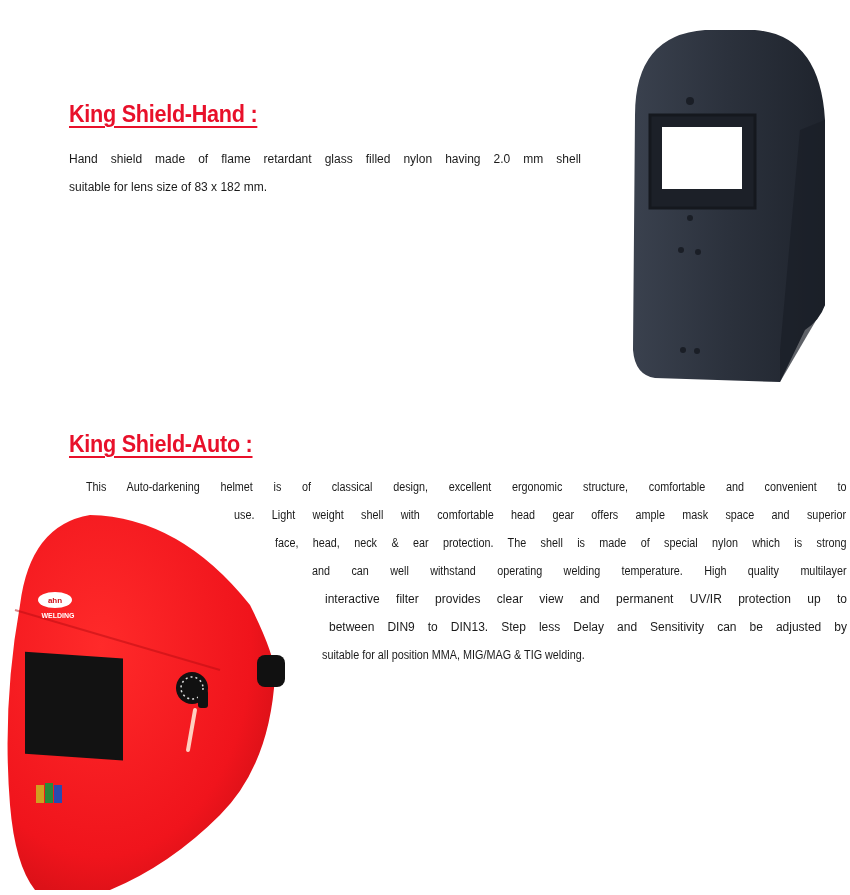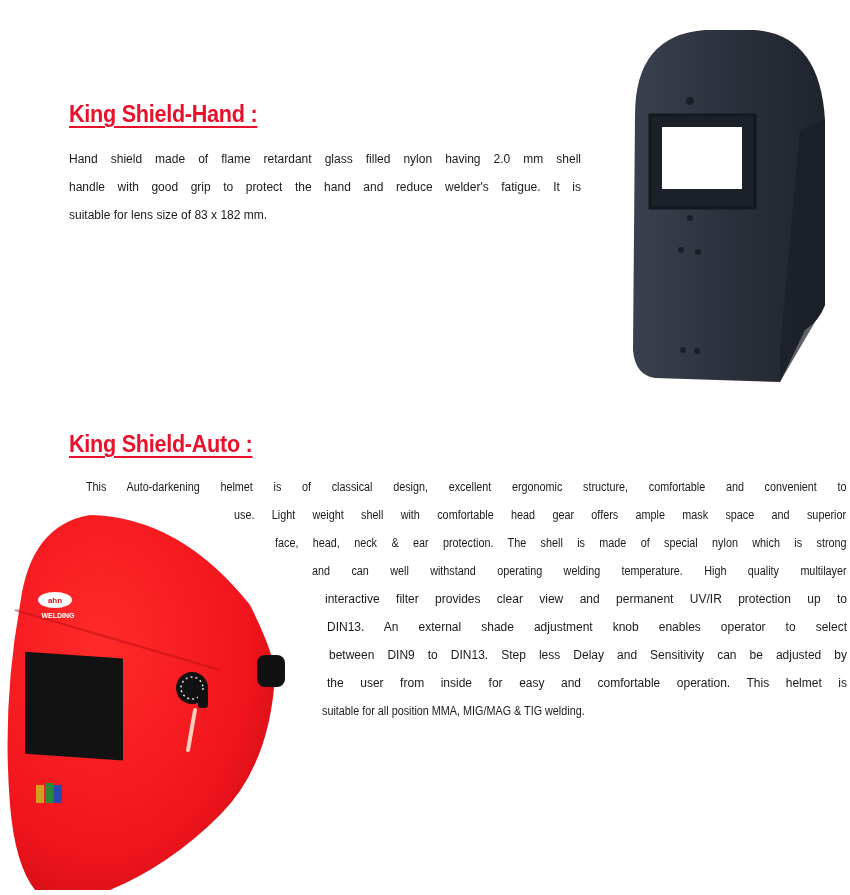--- a/index.html
+++ b/index.html
@@ -13,21 +13,20 @@
     .justify { text-align: justify; text-align-last: justify; }
     .img { position: absolute; }
   </style>
 </head>
 <body>
 
 <div class="heading" style="left:69px; top:100px;">King Shield-Hand :</div>
 
 <div class="para" style="left:69px; top:145px; width:512px;">
   <span class="line justify">Hand shield made of flame retardant glass filled nylon having 2.0 mm shell</span>
-  <span class="line justify">handle with good grip to protect the hand and reduce welder's fatigue. It is</span>
   <span class="line">suitable for lens size of 83 x 182 mm.</span>
 </div>
 
 <div class="img" style="left:615px; top:20px; width:220px; height:370px;">
   <svg width="220" height="370" viewBox="0 0 220 370">
     <defs>
       <linearGradient id="hs" x1="0" x2="1">
         <stop offset="0" stop-color="#3a414e"></stop>
           <stop offset="0.5" stop-color="#2b313c"></stop>
           <stop offset="1" stop-color="#1f242d"></stop>
@@ -47,23 +46,21 @@
 </div>
 
 <div class="heading" style="left:69px; top:430px;">King Shield-Auto :</div>
 
 <div class="para" style="left:17px; top:473px; width:830px;">
   <span class="line justify" style="margin-left:69px; transform:scaleX(0.9); width:845px;">This Auto-darkening helmet is of classical design, excellent ergonomic structure, comfortable and convenient to</span>
   <span class="line justify" style="margin-left:217px; transform:scaleX(0.9); width:680px;">use. Light weight shell with comfortable head gear offers ample mask space and superior</span>
   <span class="line justify" style="margin-left:258px; transform:scaleX(0.9); width:635px;">face, head, neck &amp; ear protection. The shell is made of special nylon which is strong</span>
   <span class="line justify" style="margin-left:295px; transform:scaleX(0.9); width:594px;">and can well withstand operating welding temperature. High quality multilayer</span>
   <span class="line justify" style="margin-left:308px; width:522px;">interactive filter provides clear view and permanent UV/IR protection up to</span>
-  <span class="line justify" style="margin-left:310px; width:520px;">DIN13. An external shade adjustment knob enables operator to select</span>
   <span class="line justify" style="margin-left:312px; width:518px;">between DIN9 to DIN13. Step less Delay and Sensitivity can be adjusted by</span>
-  <span class="line justify" style="margin-left:310px; width:520px;">the user from inside for easy and comfortable operation. This helmet is</span>
   <span class="line" style="margin-left:305px; transform:scaleX(0.9);">suitable for all position MMA, MIG/MAG &amp; TIG welding.</span>
 </div>
 
 <div class="img" style="left:0; top:505px; width:290px; height:390px;">
   <svg width="290" height="390" viewBox="0 0 290 390">
     <defs>
       <radialGradient id="rh" cx="0.35" cy="0.35" r="0.8">
         <stop offset="0" stop-color="#ff2a2a"></stop>
           <stop offset="0.7" stop-color="#f0141c"></stop>
           <stop offset="1" stop-color="#c80e14"></stop>

